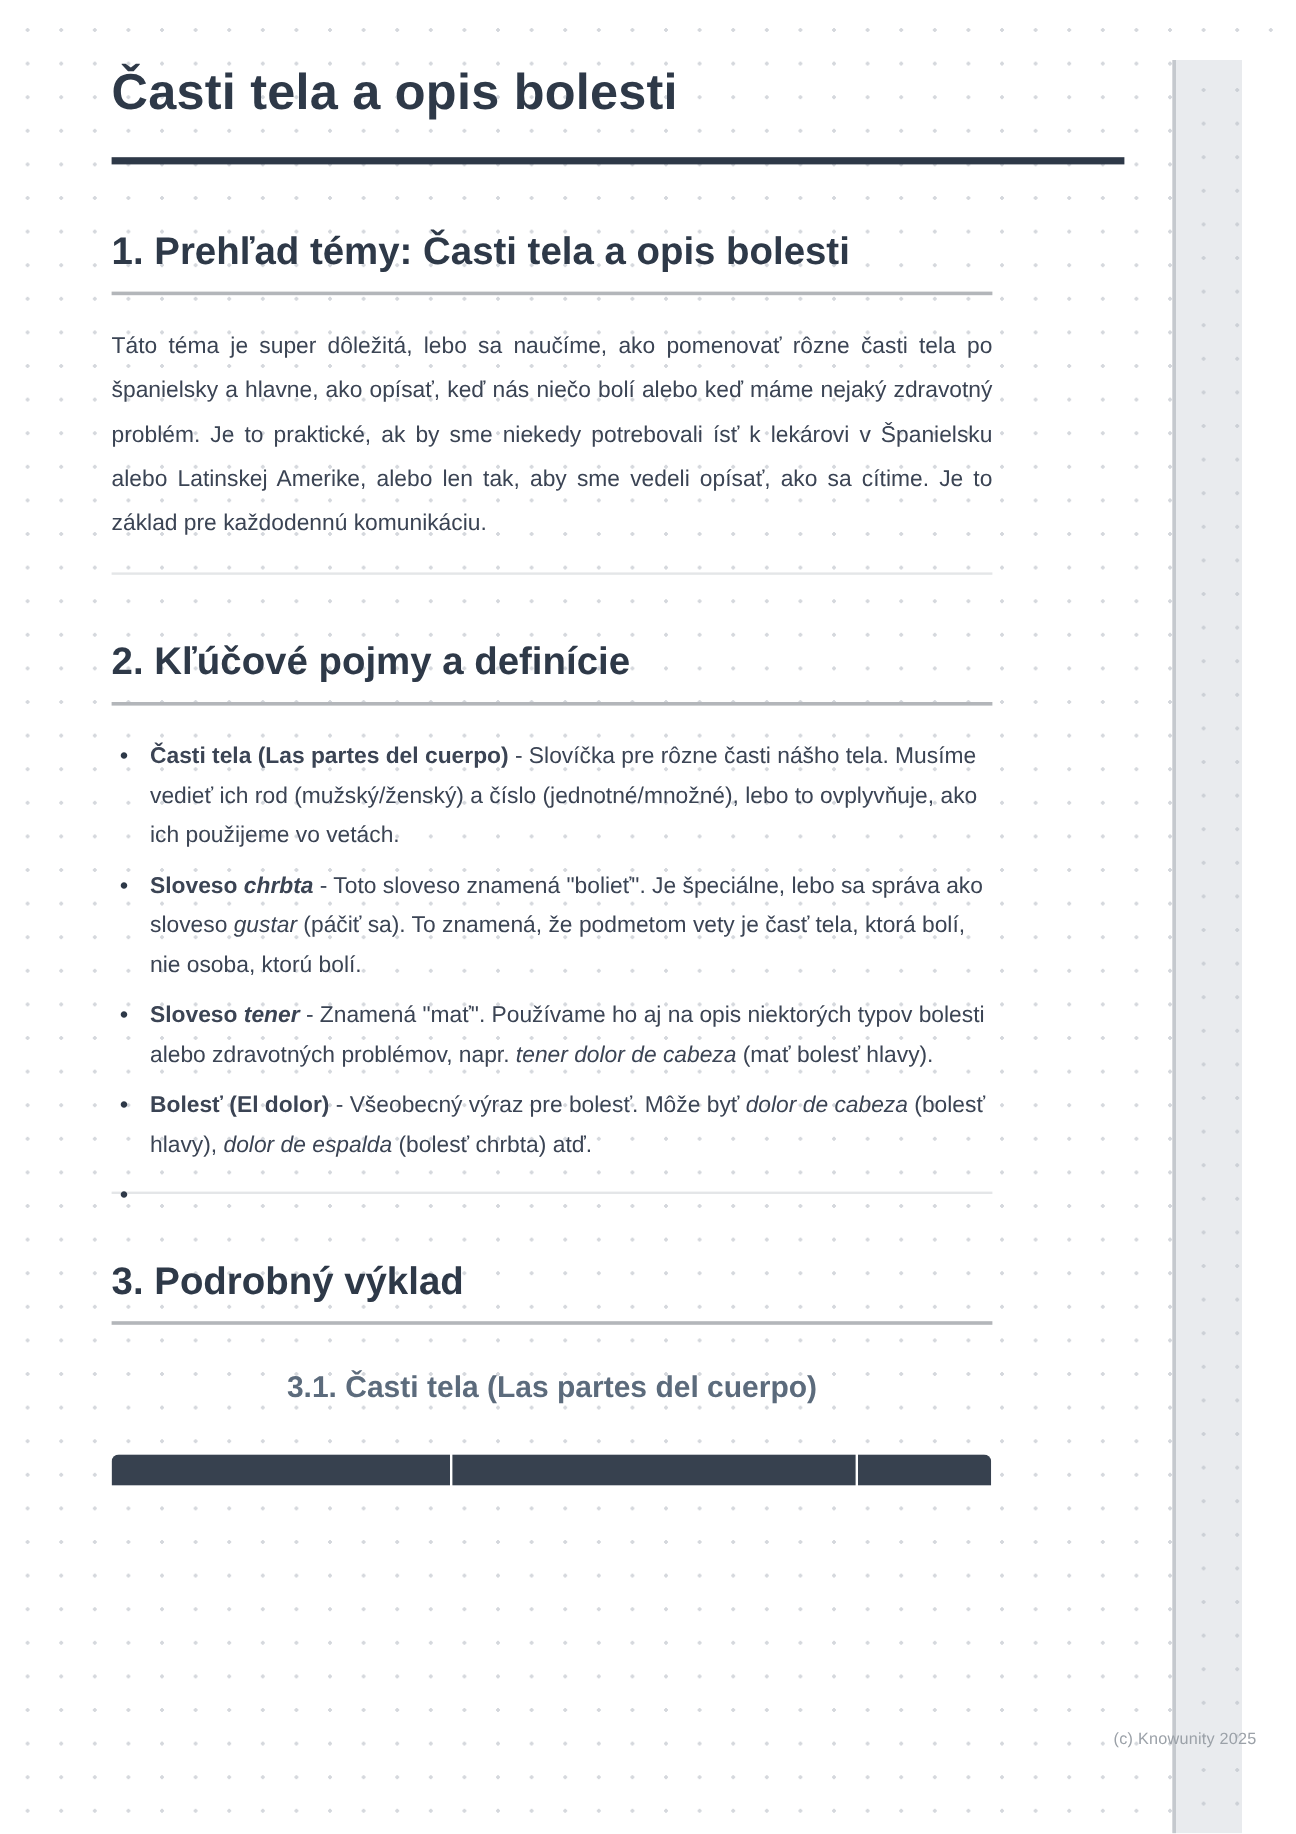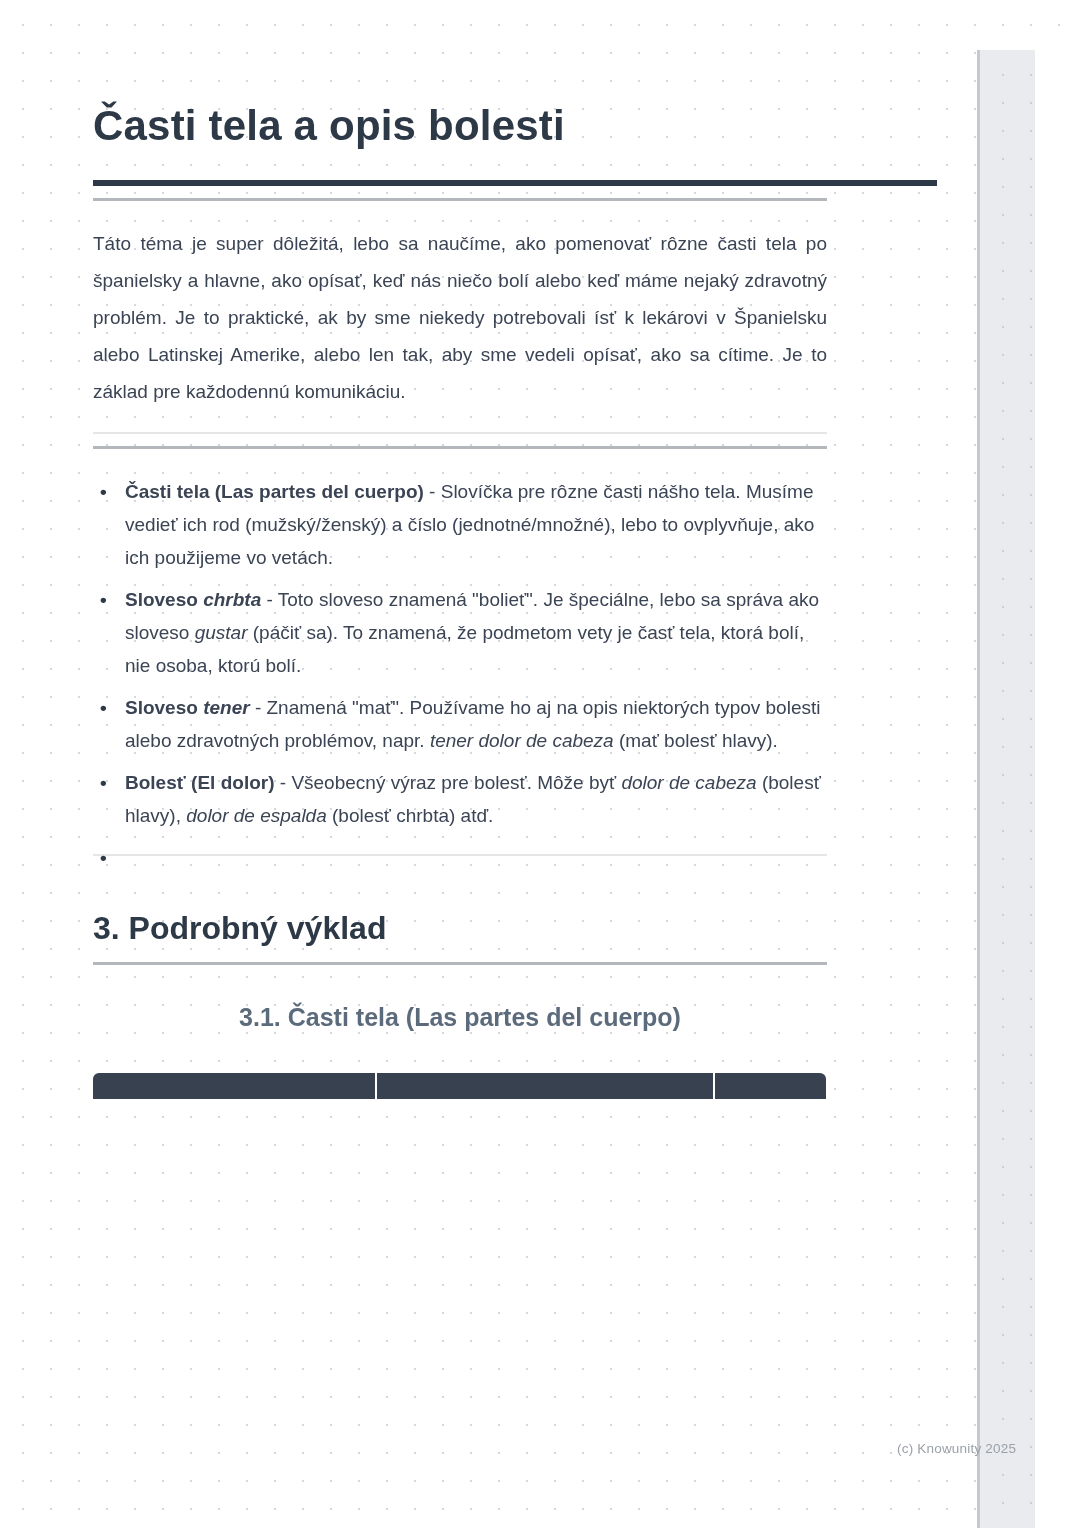--- a/index.html
+++ b/index.html
@@ -34,21 +34,21 @@
     left: 1035px; top: 50px;
     width: 45px; height: 1478px;
     background: #ffffff;
     z-index: 1;
   }
   .content {
     position: relative;
     z-index: 2;
     margin-left: 93px;
     width: 734px;
-    padding-top: 96px;
+    padding-top: 47px;
     color: #3b4454;
   }
   h1.doc-title {
     font-size: 42px;
     line-height: 60px;
     font-weight: 700;
     color: #2e3948;
     letter-spacing: 0.2px;
     margin-bottom: 24px;
   }
@@ -131,47 +131,49 @@
     background: #37414f;
     height: 26px;
   }
   .table-header-bar .c1 { width: 282px; }
   .table-header-bar .c2 { width: 336px; }
   .table-header-bar .c3 { width: 111px; }
   .copyright {
     position: absolute;
     z-index: 3;
     top: 1441px;
-    left: 897px;
+    left: 928px;
     font-size: 13.5px;
     color: #9ba1a8;
     letter-spacing: 0.2px;
   }
 </style>
 </head>
 <body>
 
 <div class="page">
 
   <div class="side-stripe"></div>
   <div class="side-white"></div>
 
   <div class="content">
 
     <h1 class="doc-title">Časti tela a opis bolesti</h1>
     <div class="title-rule"></div>
 
     <section>
+      <h2 class="section-heading">1. Prehľad témy: Časti tela a opis bolesti</h2>
       <div class="heading-rule"></div>
       <p class="body-par">Táto téma je super dôležitá, lebo sa naučíme, ako pomenovať rôzne časti tela po španielsky a hlavne, ako opísať, keď nás niečo bolí alebo keď máme nejaký zdravotný problém. Je to praktické, ak by sme niekedy potrebovali ísť k lekárovi v Španielsku alebo Latinskej Amerike, alebo len tak, aby sme vedeli opísať, ako sa cítime. Je to základ pre každodennú komunikáciu.</p>
     </section>
 
     <hr class="section-separator">
 
     <section>
+      <h2 class="section-heading">2. Kľúčové pojmy a definície</h2>
       <div class="heading-rule"></div>
       <ul class="concept-list">
         <li>
           <span class="bullet">•</span>
           <span><span style="font-weight: 700;">Časti tela (Las partes del cuerpo)</span><span> - Slovíčka pre rôzne časti nášho tela. Musíme vedieť ich rod (mužský/ženský) a číslo (jednotné/množné), lebo to ovplyvňuje, ako ich použijeme vo vetách.</span></span>
         </li>
         <li>
           <span class="bullet">•</span>
           <span><span style="font-weight: 700;">Sloveso </span><span style="font-weight: 700; font-style: italic;">chrbta</span><span> - Toto sloveso znamená "bolieť". Je špeciálne, lebo sa správa ako sloveso </span><span style="font-style: italic;">gustar</span><span> (páčiť sa). To znamená, že podmetom vety je časť tela, ktorá bolí, nie osoba, ktorú bolí.</span></span>
         </li>

